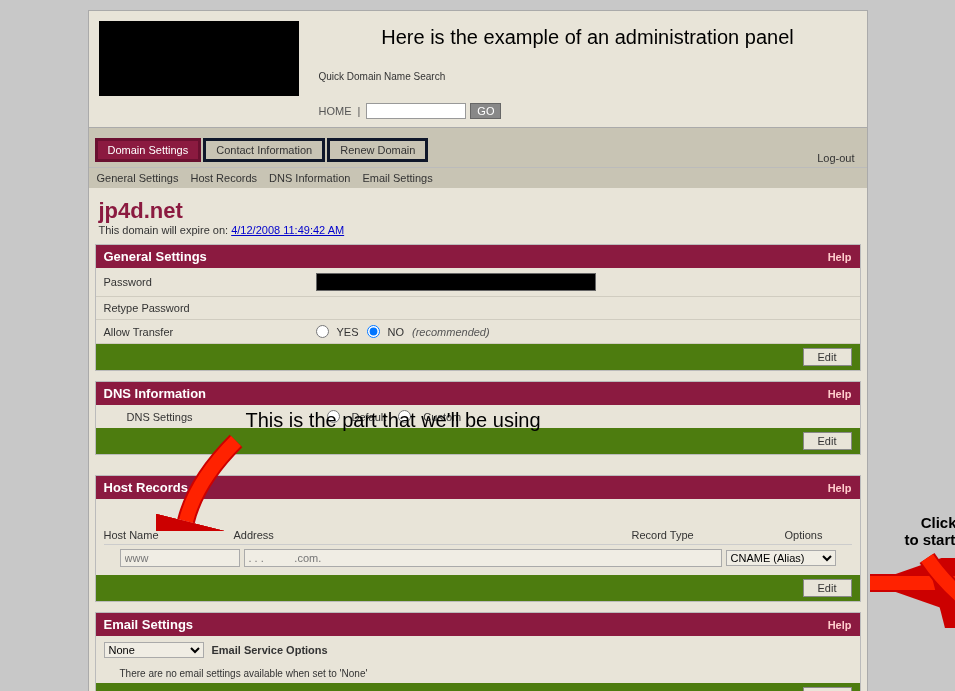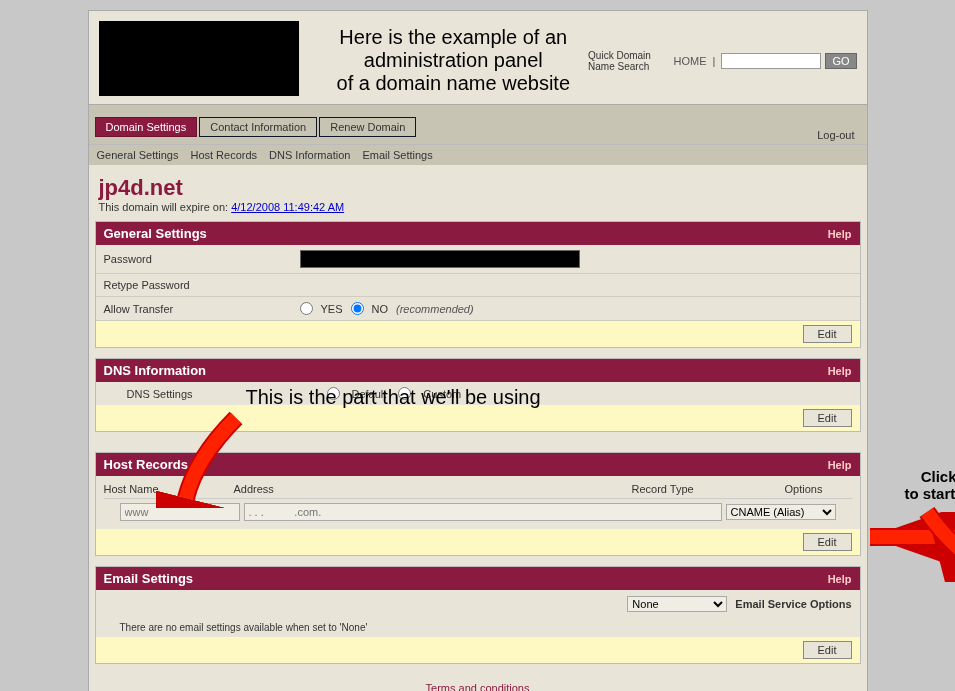--- a/index.html
+++ b/index.html
@@ -20,34 +20,34 @@
     .header-logo {
       width: 200px;
       height: 75px;
       background: #000;
       flex-shrink: 0;
     }
     .header-text-area {
       flex: 1;
       padding-left: 20px;
       display: flex;
-      flex-direction: row;
+      flex-direction: column;
     }
     .header-title {
       font-size: 20px;
       font-weight: normal;
       color: #000;
       text-align: center;
       margin-top: 5px;
     }
     .header-search-row {
       display: flex;
       align-items: center;
-      justify-content: flex-end;
-      margin-top: 6px;
+      justify-content: flex-start;
+      margin-top: 20px;
       gap: 4px;
     }
     .header-search-label {
       font-size: 10px;
       color: #333;
     }
     .header-home-link {
       color: #555;
       text-decoration: none;
       font-size: 11px;
@@ -76,21 +76,21 @@
       display: flex;
       align-items: center;
       background: #c8c4b4;
       padding: 4px 6px 0 6px;
       border-top: 1px solid #aaa;
     }
     .nav-tab {
       padding: 3px 10px;
       font-size: 11px;
       cursor: pointer;
-      border: 1px solid #0f172a;
+      border: 3px solid #0f172a;
       margin-right: 2px;
       text-decoration: none;
     }
     .nav-tab.active-tab {
       background: #8b1a40;
       color: #fff;
       border-color: #6a1030;
     }
     .nav-tab.inactive-tab {
       background: #c8c4b4;
@@ -157,21 +157,21 @@
     .section-body {
       background: #e8e4d8;
     }
     .form-row {
       display: flex;
       align-items: center;
       padding: 5px 8px;
       border-bottom: 1px solid #d0ccc0;
     }
     .form-label {
-      width: 196px;
+      width: 212px;
       font-size: 11px;
       color: #333;
     }
     .form-value {
       flex: 1;
     }
     .form-input-black {
       width: 280px;
       height: 18px;
       background: #000;
@@ -182,21 +182,21 @@
       align-items: center;
       gap: 8px;
       font-size: 11px;
       color: #333;
     }
     .radio-italic {
       font-style: italic;
       color: #555;
     }
     .section-footer {
-      background: #fef9c3;
+      background: #4d7c0f;
       padding: 4px 8px;
       display: flex;
       justify-content: flex-end;
     }
     .edit-btn {
       background: #e8e4d8;
       border: 1px solid #888;
       padding: 2px 14px;
       font-size: 11px;
       cursor: pointer;
@@ -218,20 +218,21 @@
       display: flex;
       gap: 12px;
       font-size: 11px;
       color: #333;
       align-items: center;
     }
     
     .host-records-table {
       width: 100%;
       padding: 4px 8px;
+      margin-top: 23px;
     }
     .host-col-headers {
       display: flex;
       font-size: 11px;
       color: #333;
       padding: 3px 0;
       border-bottom: 1px solid #ccc;
     }
     .col-hostname { width: 130px; }
     .col-address { flex: 1; }
@@ -264,21 +265,20 @@
       font-size: 11px;
       border: 1px solid #aaa;
       background: #f0ede4;
     }
     
     .email-row {
       display: flex;
       align-items: center;
       padding: 6px 8px;
       gap: 8px;
-      justify-content: flex-end;
     }
     .email-select {
       width: 100px;
       font-size: 11px;
       border: 1px solid #aaa;
       background: #f0ede4;
     }
     .email-options-label {
       font-size: 11px;
       font-weight: bold;
@@ -321,21 +321,20 @@
 <body>
 
 <div class="body-wrapper">
   <div class="main-panel">
 
     <div class="header">
       <div class="header-logo"></div>
       <div class="header-text-area">
         <div class="header-title">
           <span>Here is the example of an administration panel</span><br>
-          <span>of a domain name website</span>
         </div>
         <div class="header-search-row">
           <span class="header-search-label">Quick Domain Name Search</span>
             <br>
         </div>
         <div class="header-search-row">
           <a class="header-home-link" href="#">HOME</a>
           <span class="header-pipe">|</span>
           <input class="header-search-input" type="text" style="">
           <button class="header-go-btn">GO</button>

